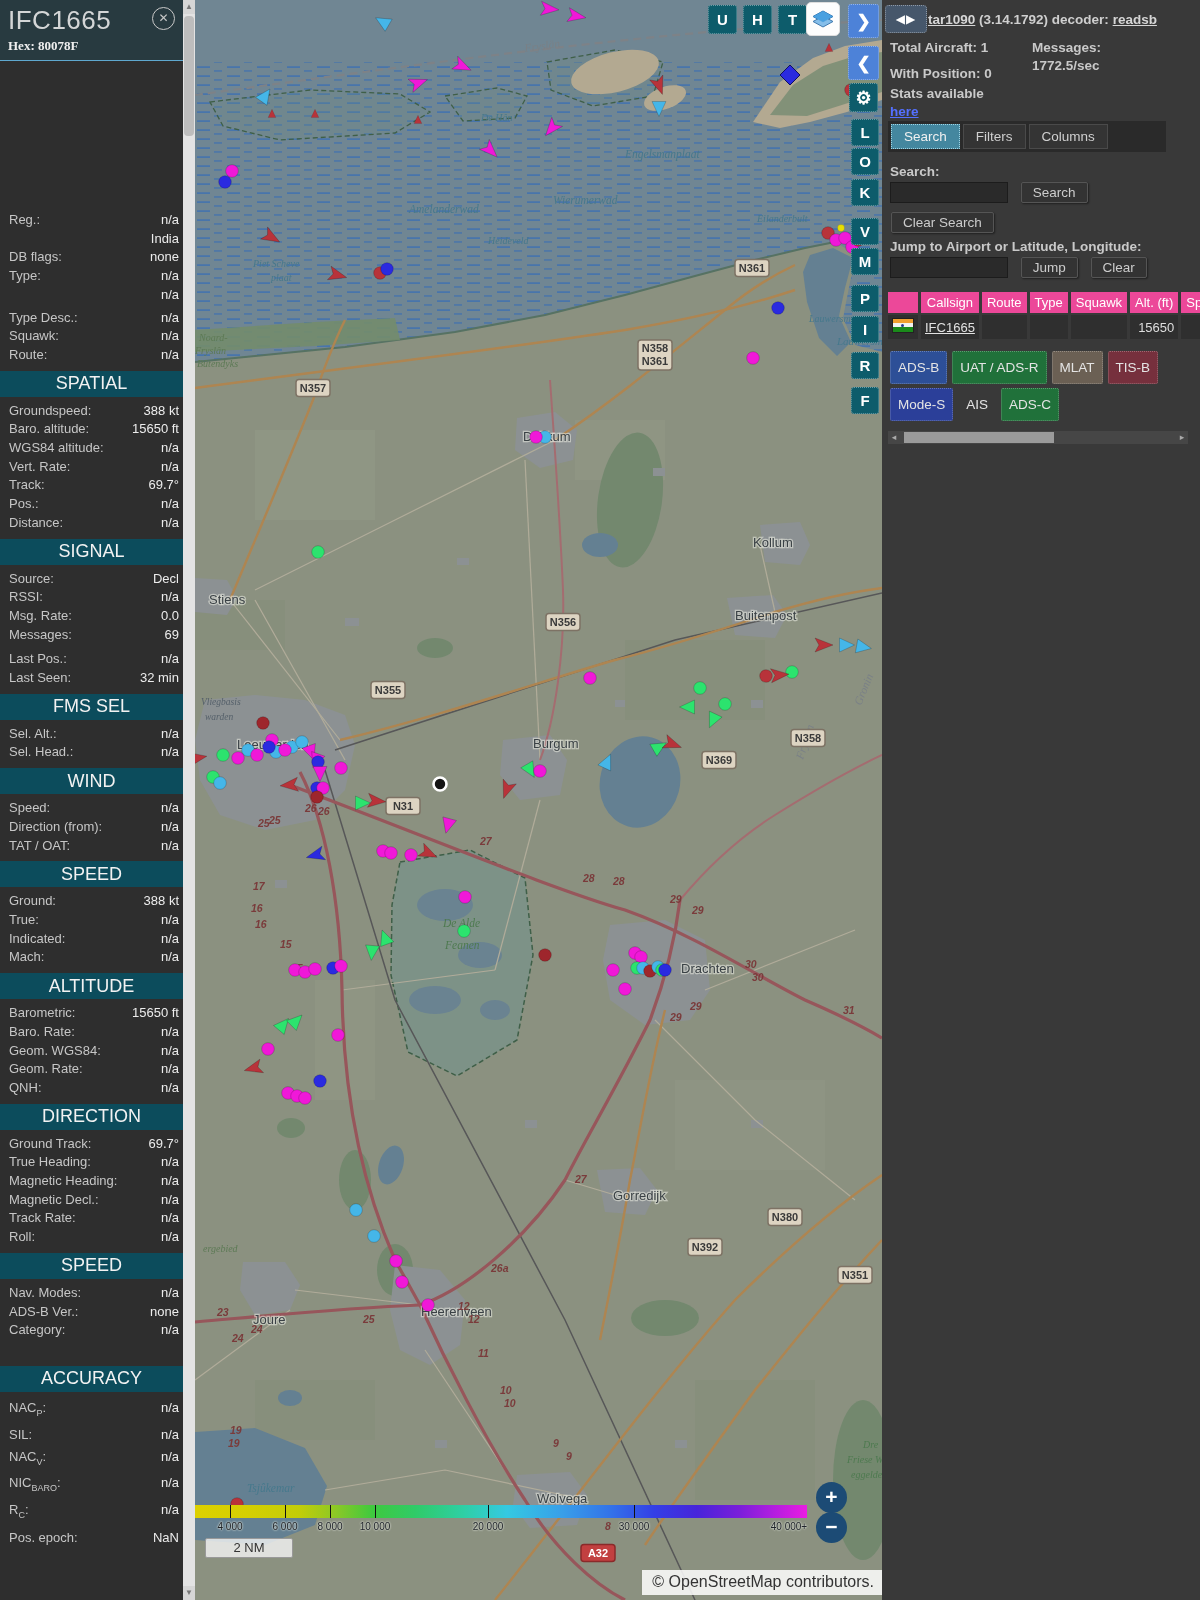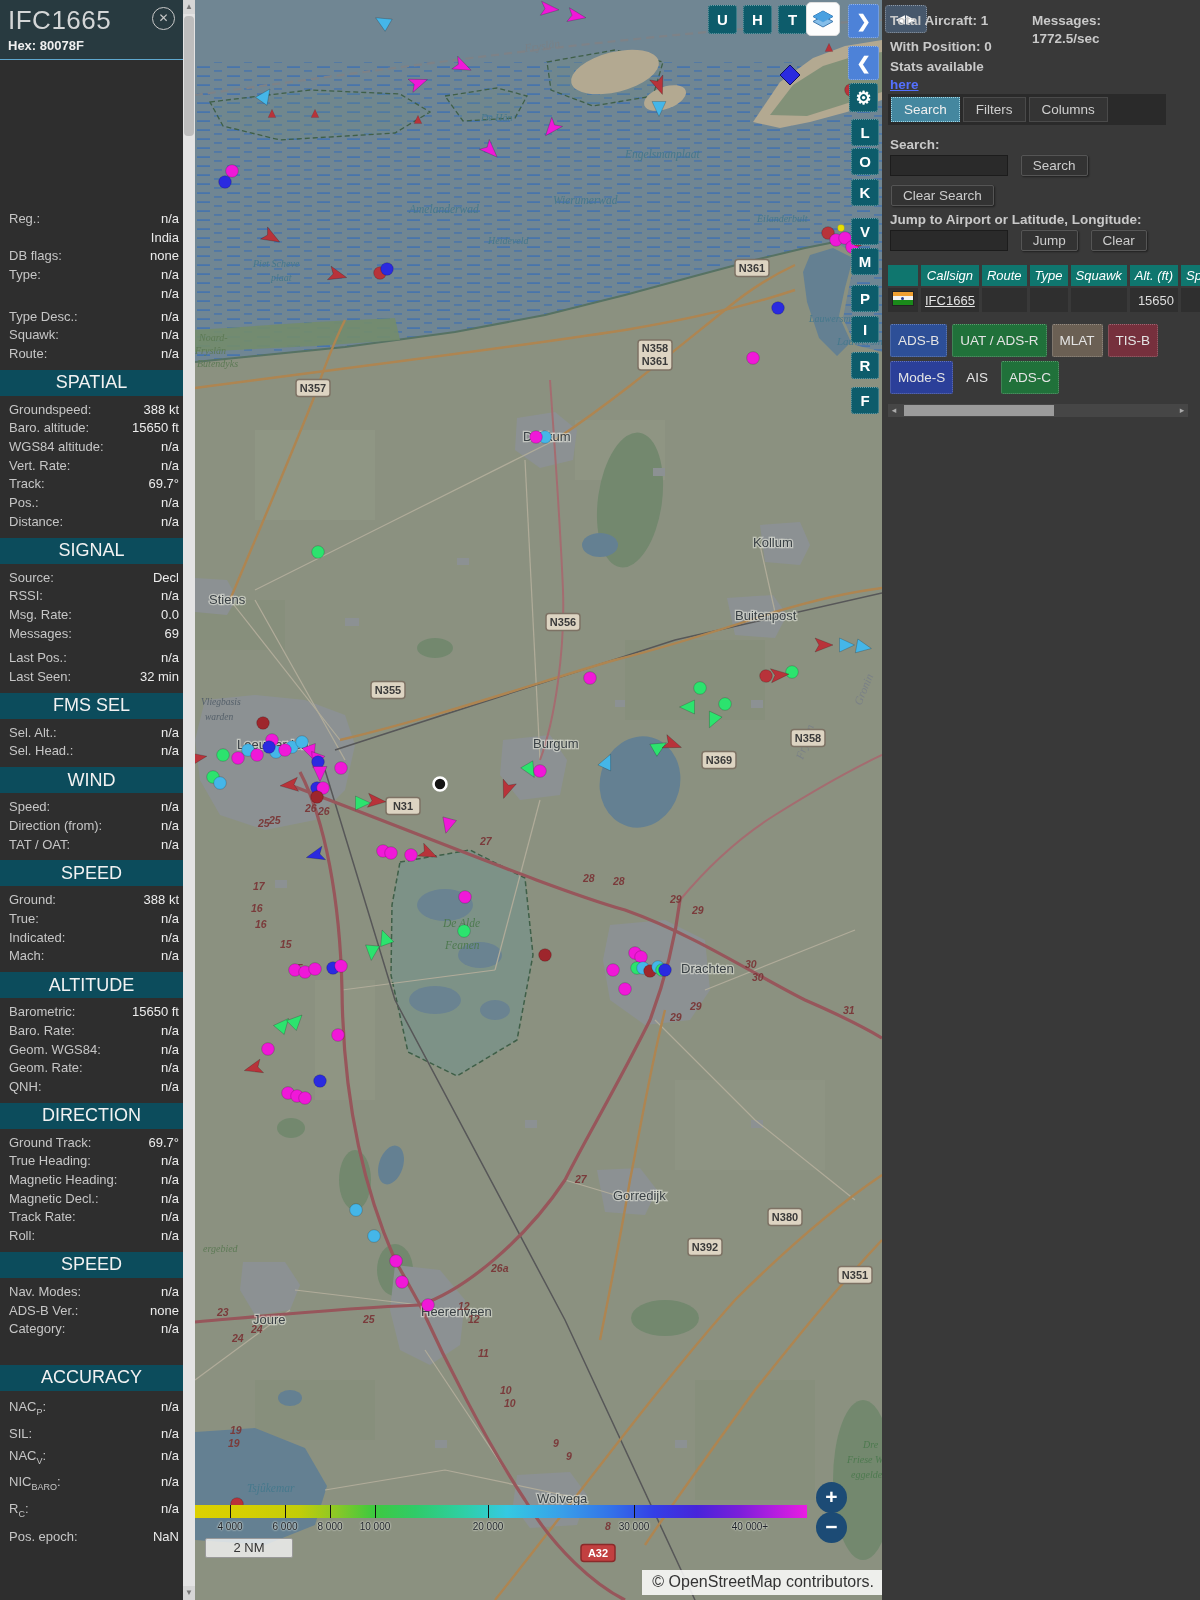--- a/index.html
+++ b/index.html
@@ -3,21 +3,21 @@
 <meta charset="utf-8">
 <style>
   html,body{margin:0;padding:0;background:#222;}
   .app{position:relative;width:1200px;height:1600px;overflow:hidden;background:#393939;
        font-family:"Liberation Sans",sans-serif;-webkit-font-smoothing:antialiased;}
   
   .sidebar{position:absolute;left:0;top:0;width:183px;height:1600px;background:#2e2e2e;
            color:#e9e9e9;overflow:hidden;}
   .ib-head{background:#283a40;padding:5px 8px 6px 8px;border-bottom:1px solid #5fa8cf;position:relative;}
   .ib-title{font-size:26px;color:#d4d6d7;letter-spacing:.5px;}
-  .ib-hex{font-family:Liberation Sans, sans-serif;font-weight:bold;font-size:13px;color:#efefef;margin-top:2px;}
+  .ib-hex{font-family:Liberation Serif, serif;font-weight:bold;font-size:13px;color:#efefef;margin-top:2px;}
   .ib-close{position:absolute;right:8px;top:7px;width:21px;height:21px;border:1.5px solid #c9c9c9;
             border-radius:50%;color:#c9c9c9;font-size:12px;line-height:21px;text-align:center;cursor:pointer;}
   .row{display:flex;justify-content:space-between;line-height:18.7px;padding:0 4px 0 9px;font-size:13px;}
   .row .lab{color:#c6c6c6;}
   .row .val{color:#ececec;}
   .row.acc{line-height:22px;}
   .sec{background:#0c4c5c;color:#f2f2f2;text-align:center;font-size:18px;padding:2.5px 0;margin:6px 0 5px;}
   .ib-note{color:#b2b2b2;text-align:center;font-size:13.5px;line-height:21px;padding:14px 4px 2px;}
   sub{font-size:9px;}
   
@@ -55,21 +55,21 @@
   .rp-stats .colB{position:absolute;left:142px;top:0;}
   .rp-stats .here{color:#5470ff;text-decoration:underline;cursor:pointer;}
   .tabs{margin:4px 0 0 6px;background:#2a2a2a;padding:3px;width:272px;display:flex;gap:3px;}
   .tab{padding:4px 12px;background:#343434;border:1px solid #4a4a4a;color:#cfcfcf;cursor:pointer;}
   .tab.active{background:#44879f;border:1px dotted #9fd5e5;color:#f0f0f0;}
   .rp-lab{font-weight:bold;margin:12px 0 3px 8px;color:#c9c9c9;width:290px;}
   .inp{background:#2a2a2a;border:1px solid #1c1c1c;height:17px;width:112px;margin-left:8px;color:#ddd;}
   .btn{display:inline-block;background:#333;border:1px solid #555;border-radius:2px;color:#ccc;
        padding:2px 11px;font-size:13.5px;margin-left:9px;box-shadow:1px 1px 2px rgba(0,0,0,.45);cursor:pointer;}
   table.ac{border-collapse:separate;border-spacing:3px 2px;margin:12px 0 0 3px;font-size:13px;}
-  table.ac th{background:#0f766e;color:#fff;font-weight:normal;padding:3px 5px;white-space:nowrap;font-style:italic;}
+  table.ac th{background:#ec4899;color:#fff;font-weight:normal;padding:3px 5px;white-space:nowrap;}
   table.ac td{background:#2f2f2f;color:#dedede;padding:3px 4px;white-space:nowrap;}
   td.alt{text-align:right;}
   .callsign{color:#e2e2e2;text-decoration:underline;cursor:pointer;}
   .flag{display:inline-block;width:20px;height:13px;border:1px solid #222;}
   .flag .f1{height:4px;background:#f0a030;}
   .flag .f2{height:4px;background:#f2f2f2;position:relative;}
   .flag .f2 i{position:absolute;left:8px;top:1px;width:3px;height:3px;border-radius:50%;background:#223a8c;}
   .flag .f3{height:5px;background:#1a8a1a;}
   .badges{margin:10px 0 0 8px;width:300px;line-height:27px;}
   .badge{display:inline-block;padding:2px 7px;margin:0 5px 4px 0;border-radius:2px;color:#e4e4e4;
@@ -980,30 +980,31 @@
         <div class="div" style="left: 293px;"></div>
         <div class="div" style="left: 439px;"></div>
       </div>
     <div id="legend-ticks">
         <div class="ltick" style="left: 35px;">4 000</div>
         <div class="ltick" style="left: 90px;">6 000</div>
         <div class="ltick" style="left: 135px;">8 000</div>
         <div class="ltick" style="left: 180px;">10 000</div>
         <div class="ltick" style="left: 293px;">20 000</div>
         <div class="ltick" style="left: 439px;">30 000</div>
-        <div class="ltick" style="left: 555px;">40 000+</div>
+        <div class="ltick" style="left: 594px;">40 000+</div>
       </div>
     <div class="scalebox">2 NM</div>
     <div class="zbtn" style="left:621px;top:1482px">+</div>
     <div class="zbtn" style="left:621px;top:1512px">−</div>
     <div class="attrib">© OpenStreetMap contributors.</div>
   </div>
 
   <div class="rpanel">
     <div class="rp-toggle">◀▶</div>
+    <div class="rp-head"><span class="lnk">tar1090</span><span> (3.14.1792) decoder: </span><span class="lnk">readsb</span></div>
 
     <div class="rp-stats">
       <div>Total Aircraft: 1</div>
       <div style="margin-top:8px">With Position: 0</div>
       <div style="margin-top:2px">Stats available</div>
       <div class="here">here</div>
       <div class="colB">
         <div>Messages:</div>
         <div>1772.5/sec</div>
       </div>

